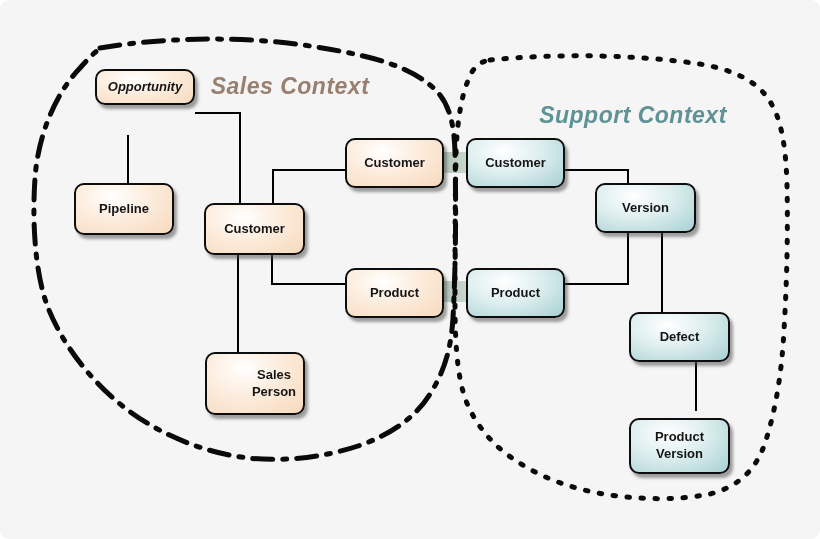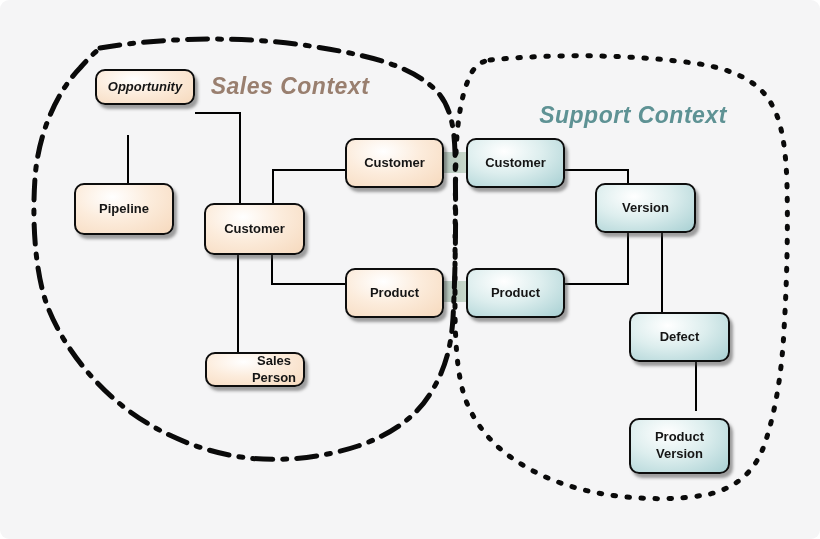--- a/index.html
+++ b/index.html
@@ -62,21 +62,21 @@
       </g>
   </svg>
 
   <div class="ctx-label" style="left: 290px; top: 86px; color: rgb(153, 127, 111);">Sales Context</div>
   <div class="ctx-label" style="left: 633px; top: 115px; color: rgb(94, 146, 148);">Support Context</div>
 
   <div id="node-layer">
       <div class="node" style="left: 95px; top: 69px; width: 100px; height: 36px; border-color: rgb(13, 13, 13); background: radial-gradient(at 38% 25%, rgb(255, 255, 255) 0%, rgb(252, 236, 220) 45%, rgb(246, 217, 189) 100%); font-style: italic;">Opportunity</div>
       <div class="node" style="left: 74px; top: 183px; width: 100px; height: 52px; border-color: rgb(13, 13, 13); background: radial-gradient(at 38% 25%, rgb(255, 255, 255) 0%, rgb(252, 236, 220) 45%, rgb(246, 217, 189) 100%);">Pipeline</div>
       <div class="node" style="left: 204px; top: 203px; width: 101px; height: 52px; border-color: rgb(13, 13, 13); background: radial-gradient(at 38% 25%, rgb(255, 255, 255) 0%, rgb(252, 236, 220) 45%, rgb(246, 217, 189) 100%);">Customer</div>
-      <div class="node" style="left: 205px; top: 352px; width: 100px; height: 35px; border-color: rgb(13, 13, 13); background: radial-gradient(at 38% 25%, rgb(255, 255, 255) 0%, rgb(252, 236, 220) 45%, rgb(246, 217, 189) 100%); padding-left: 42px;">Sales Person</div>
+      <div class="node" style="left: 205px; top: 352px; width: 100px; height: 63px; border-color: rgb(13, 13, 13); background: radial-gradient(at 38% 25%, rgb(255, 255, 255) 0%, rgb(252, 236, 220) 45%, rgb(246, 217, 189) 100%); padding-left: 42px;">Sales Person</div>
       <div class="node" style="left: 345px; top: 138px; width: 99px; height: 50px; border-color: rgb(13, 13, 13); background: radial-gradient(at 38% 25%, rgb(255, 255, 255) 0%, rgb(252, 236, 220) 45%, rgb(246, 217, 189) 100%);">Customer</div>
       <div class="node" style="left: 345px; top: 268px; width: 99px; height: 50px; border-color: rgb(13, 13, 13); background: radial-gradient(at 38% 25%, rgb(255, 255, 255) 0%, rgb(252, 236, 220) 45%, rgb(246, 217, 189) 100%);">Product</div>
       <div class="node" style="left: 466px; top: 138px; width: 99px; height: 50px; border-color: rgb(13, 13, 13); background: radial-gradient(at 38% 25%, rgb(255, 255, 255) 0%, rgb(221, 238, 238) 45%, rgb(168, 208, 211) 100%);">Customer</div>
       <div class="node" style="left: 466px; top: 268px; width: 99px; height: 50px; border-color: rgb(13, 13, 13); background: radial-gradient(at 38% 25%, rgb(255, 255, 255) 0%, rgb(221, 238, 238) 45%, rgb(168, 208, 211) 100%);">Product</div>
       <div class="node" style="left: 595px; top: 183px; width: 101px; height: 50px; border-color: rgb(13, 13, 13); background: radial-gradient(at 38% 25%, rgb(255, 255, 255) 0%, rgb(221, 238, 238) 45%, rgb(168, 208, 211) 100%);">Version</div>
       <div class="node" style="left: 629px; top: 312px; width: 101px; height: 50px; border-color: rgb(13, 13, 13); background: radial-gradient(at 38% 25%, rgb(255, 255, 255) 0%, rgb(221, 238, 238) 45%, rgb(168, 208, 211) 100%);">Defect</div>
       <div class="node" style="left: 629px; top: 411px; width: 101px; height: 56px; border-color: rgb(13, 13, 13); background: radial-gradient(at 38% 25%, rgb(255, 255, 255) 0%, rgb(221, 238, 238) 45%, rgb(168, 208, 211) 100%); margin-top: 7px;">Product Version</div>
     </div>
 </div>
 

